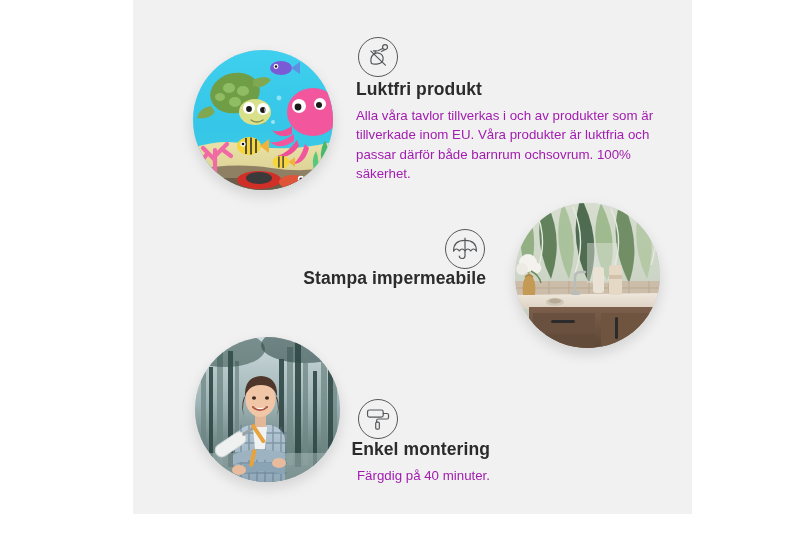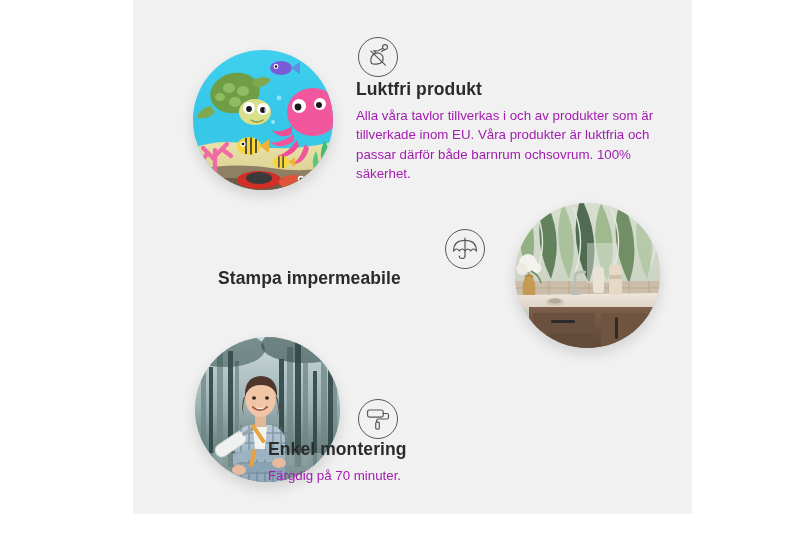--- a/index.html
+++ b/index.html
@@ -80,22 +80,22 @@
     border: 1.4px solid #55575a;
     box-sizing: border-box;
   }
   .icon-circle svg {
     display: block;
     width: 100%;
     height: 100%;
   }
 
   .align-left   { text-align: left; }
-  .align-right  { text-align: left; }
-  .align-center { text-align: left; }
+  .align-right  { text-align: right; }
+  .align-center { text-align: right; }
 
   
   #feature-1-photo { left: 35px;  top: 50px;  width: 140px; height: 140px; }
   #feature-1-icon  { left: 200px; top: 37px; }
   #feature-1-text  { left: 198px; top: 79px; width: 300px; }
 
   
   #feature-2-photo { left: 357px; top: 203px; width: 145px; height: 145px; }
   #feature-2-icon  { left: 287px; top: 229px; }
   #feature-2-text  { left: 60px;  top: 268px; width: 268px; }
@@ -400,18 +400,18 @@
           <g fill="none" stroke="#55575a" stroke-width="1.25" stroke-linecap="round" stroke-linejoin="round">
             <rect x="9" y="10.5" width="16.5" height="7.5" rx="2"></rect>
             <path d="M25.5 14.2 l4 0 q1.6 0 1.6 1.8 l0 2.4 q0 1.6 -1.6 1.6 l-9.5 0 q-1.4 0 -1.4 1.5 l0 1.8"></path>
             <rect x="17.6" y="23.3" width="3.8" height="7.4" rx="1.2"></rect>
           </g>
         </svg>
       </div>
 
       <div class="txt align-center" id="feature-3-text">
         <p class="f-title">Enkel montering</p>
-        <p class="f-body">Färgdig på 70 minuter.</p>
+        <p class="f-body">Färgdig på 40 minuter.</p>
       </div>
     </div>
 
   </div>
 </div>
 
 </body></html>

